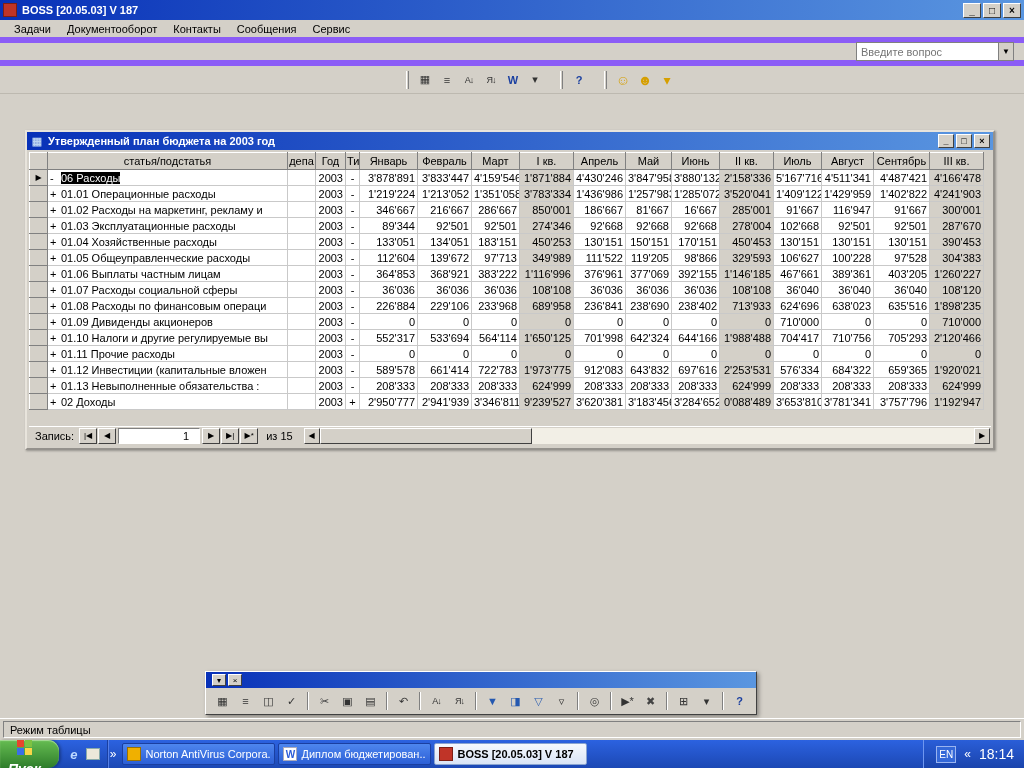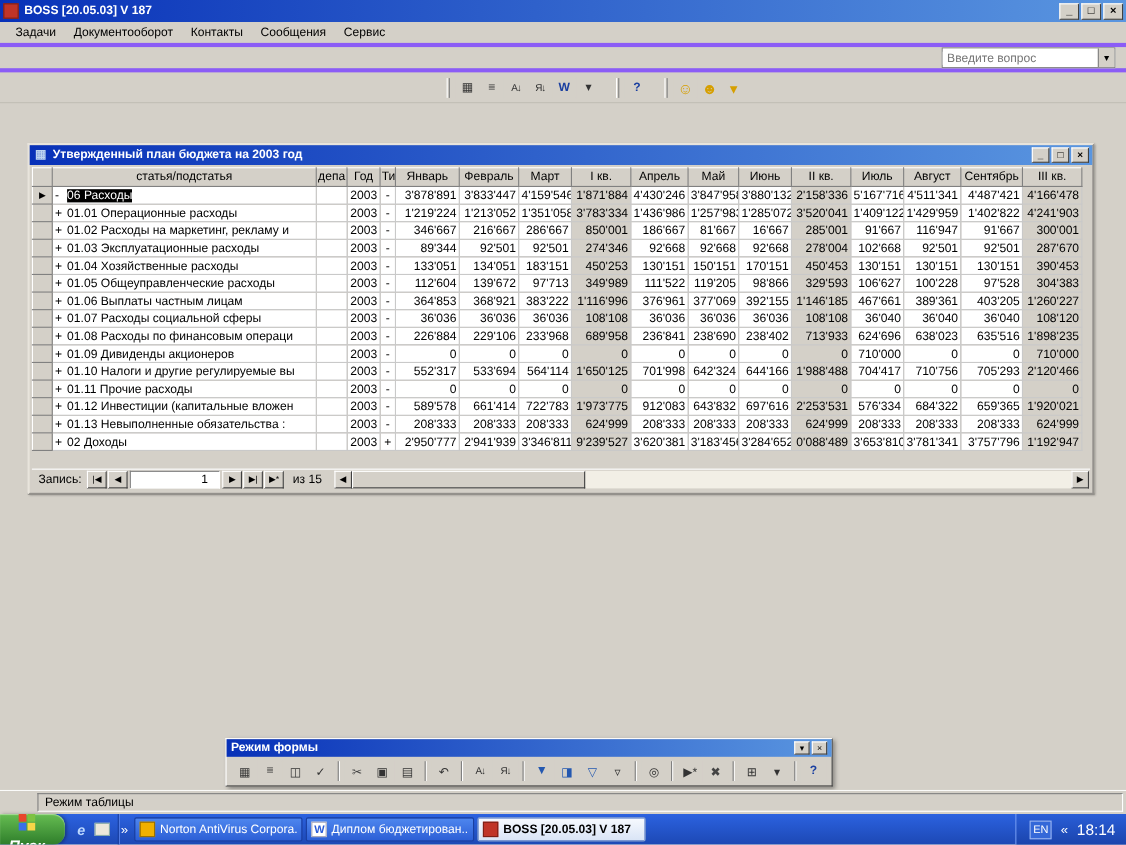--- a/index.html
+++ b/index.html
@@ -6,21 +6,21 @@
   html,body{width:1024px;height:768px;overflow:hidden;}
   .screen{position:relative;width:1024px;height:768px;background:#d4d0c8;font-size:11px;color:#000;overflow:hidden;}
 
   
   .titlebar{height:20px;background:linear-gradient(90deg,#0831b8,#5a96e0);display:flex;align-items:center;padding:0 3px;color:#fff;font-weight:bold;}
   .app-icon{width:14px;height:14px;background:#c03428;border:1px solid #7c1f16;margin-right:5px;flex:none;}
   .title-text{flex:1;white-space:nowrap;overflow:hidden;font-size:11px;}
   .cap-btn{width:18px;height:15px;margin-left:2px;background:#d4d0c8;border:1px solid;border-color:#fff #404040 #404040 #fff;font-size:10px;line-height:11px;text-align:center;color:#000;padding:0;font-weight:bold;}
 
   
-  .menubar{height:23px;background:#d4d0c8;display:flex;align-items:center;padding:0 6px;border-bottom:4px solid #8b5cf6;}
+  .menubar{height:23px;background:#d4d0c8;display:flex;align-items:center;padding:0 6px;border-bottom:6px solid #8b5cf6;}
   .menu-item{padding:4px 8px;white-space:nowrap;}
   .qbox{margin-left:auto;display:flex;align-items:center;border:1px solid #808080;background:#fff;width:158px;height:19px;margin-right:4px;}
   .qbox input{border:0;outline:0;flex:1;font-size:11px;padding:0 4px;min-width:0;color:#555;}
   .qbox .drop{width:15px;height:17px;background:#d4d0c8;border-left:1px solid #808080;text-align:center;font-size:8px;line-height:17px;flex:none;}
 
   
   .toolbar{height:28px;display:flex;align-items:center;background:#d4d0c8;padding-left:406px;border-bottom:1px solid #bdb9b0;}
   .tb-group{display:flex;align-items:center;margin-right:14px;}
   .tb-handle{width:3px;height:18px;border-left:1px solid #fff;border-right:1px solid #808080;margin-right:5px;}
   .tbtn{width:22px;height:20px;background:#d4d0c8;border:1px solid #d4d0c8;font-size:11px;display:flex;align-items:center;justify-content:center;padding:0;color:#333;}
@@ -68,21 +68,21 @@
   .ft-row{height:26px;display:flex;align-items:center;padding:0 5px;}
   .ftbtn{width:23px;height:20px;background:#d4d0c8;border:1px solid #d4d0c8;font-size:11px;display:flex;align-items:center;justify-content:center;padding:0;color:#333;flex:none;}
   .ftbtn[data-name^="sort"]{font-size:9px;letter-spacing:-1px;}
   .ftbtn[data-name="cut-icon"],.ftbtn[data-name="delete-record-icon"]{color:#444;}
   .ftbtn[data-name^="filter"],.ftbtn[data-name="apply-filter-icon"]{color:#2458b0;}
   .ftbtn[data-name="help-icon"]{color:#1a3fa0;font-weight:bold;}
   .ft-sep{width:2px;height:18px;border-left:1px solid #808080;border-right:1px solid #fff;margin:0 4px;flex:none;}
 
   
   .statusbar{height:22px;background:#d4d0c8;padding:2px 3px;border-top:1px solid #fff;}
-  .status-panel{height:17px;border:1px solid;border-color:#808080 #fff #fff #808080;display:flex;align-items:center;padding:0 6px;margin-left:31px;}
+  .status-panel{height:17px;border:1px solid;border-color:#808080 #fff #fff #808080;display:flex;align-items:center;padding:0 6px;}
 
   
   .taskbar{height:28px;background:linear-gradient(#2c62e0,#1c48b4);display:flex;align-items:center;}
   .start{height:28px;padding:0 18px 0 8px;background:linear-gradient(#66bd52,#2e7d2a);border-radius:0 11px 11px 0;color:#fff;font-weight:bold;font-style:italic;font-size:14px;display:flex;align-items:center;gap:6px;border:0;box-shadow:inset 0 1px 1px #a9dc99,2px 0 3px rgba(0,0,0,.3);flex-direction:column;}
   .winflag{width:15px;height:15px;display:grid;grid-template-columns:7px 7px;grid-template-rows:7px 7px;gap:1px;flex:none;}
   .winflag span{display:block;}
   .fl1{background:#e8452c;}.fl2{background:#7dc242;}.fl3{background:#3a6fe8;}.fl4{background:#f8d648;}
   .qlaunch{display:flex;align-items:center;gap:4px;padding:0 7px;height:28px;border-right:1px solid #1a3fa0;box-shadow:1px 0 0 #5580e8;}
   .qicon{width:16px;height:16px;display:flex;align-items:center;justify-content:center;font-size:13px;}
   .qicon.internet-explorer{color:#bcd8ff;font-style:italic;font-weight:bold;}
@@ -509,21 +509,20 @@
             <div class="sthumb" data-name="scrollbar-thumb"></div>
             <div class="strack" data-name="scrollbar-track"></div>
             <button class="sbtn" data-name="scroll-right-button">▶</button>
           </div>
         </div>
       </div>
     </div>
 
     <div class="ftoolbar" data-name="form-mode-toolbar">
       <div class="ft-title" data-name="form-toolbar-titlebar">
-        <span class="title-text" data-name="form-toolbar-title">Режим формы</span>
         <button class="ft-cap" data-name="toolbar-options-button">▾</button>
         <button class="ft-cap" data-name="toolbar-close-button">×</button>
       </div>
       <div class="ft-row" data-name="form-toolbar-buttons">
           <button class="ftbtn" data-name="save-icon">▦</button>
           <button class="ftbtn" data-name="print-icon">≡</button>
           <button class="ftbtn" data-name="print-preview-icon">◫</button>
           <button class="ftbtn" data-name="spelling-icon">✓</button>
           <span class="ft-sep" data-name="separator"></span>
           <button class="ftbtn" data-name="cut-icon">✂</button>

